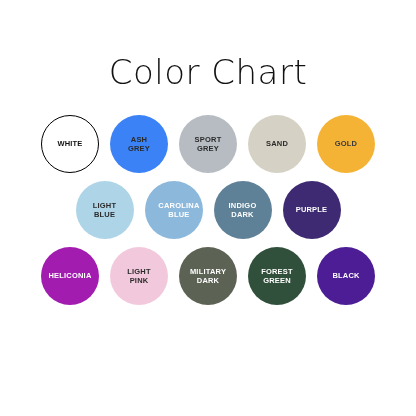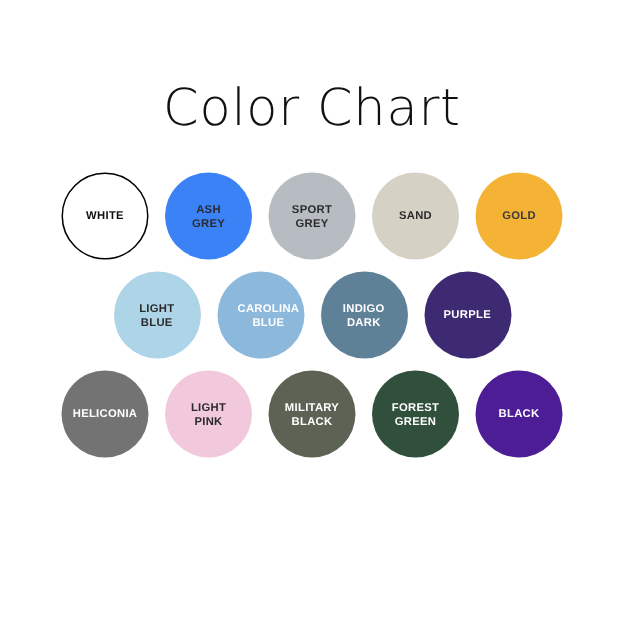--- a/index.html
+++ b/index.html
@@ -102,30 +102,30 @@
         </div>
         <div class="swatch" style="background: rgb(95, 129, 152); border: 0px solid transparent;">
           <span class="swatch-label" style="color: rgb(255, 255, 255);">INDIGO
 DARK</span>
         </div>
         <div class="swatch" style="background: rgb(62, 42, 114); border: 0px solid transparent;">
           <span class="swatch-label" style="color: rgb(255, 255, 255);">PURPLE</span>
         </div>
       </div>
       <div class="swatch-row">
-        <div class="swatch" style="background: #737373; border: 0px solid transparent;">
+        <div class="swatch" style="background: #a21caf; border: 0px solid transparent;">
           <span class="swatch-label" style="color: rgb(255, 255, 255);">HELICONIA</span>
         </div>
         <div class="swatch" style="background: rgb(242, 201, 220); border: 0px solid transparent;">
           <span class="swatch-label" style="color: rgb(43, 43, 43);">LIGHT
 PINK</span>
         </div>
         <div class="swatch" style="background: rgb(92, 99, 84); border: 0px solid transparent;">
           <span class="swatch-label" style="color: rgb(255, 255, 255);">MILITARY
-BLACK</span>
+DARK</span>
         </div>
         <div class="swatch" style="background: rgb(49, 80, 60); border: 0px solid transparent;">
           <span class="swatch-label" style="color: rgb(255, 255, 255);">FOREST
 GREEN</span>
         </div>
         <div class="swatch" style="background: #4c1d95; border: 0px solid transparent;">
           <span class="swatch-label" style="color: rgb(255, 255, 255);">BLACK</span>
         </div>
       </div>
     </div>

